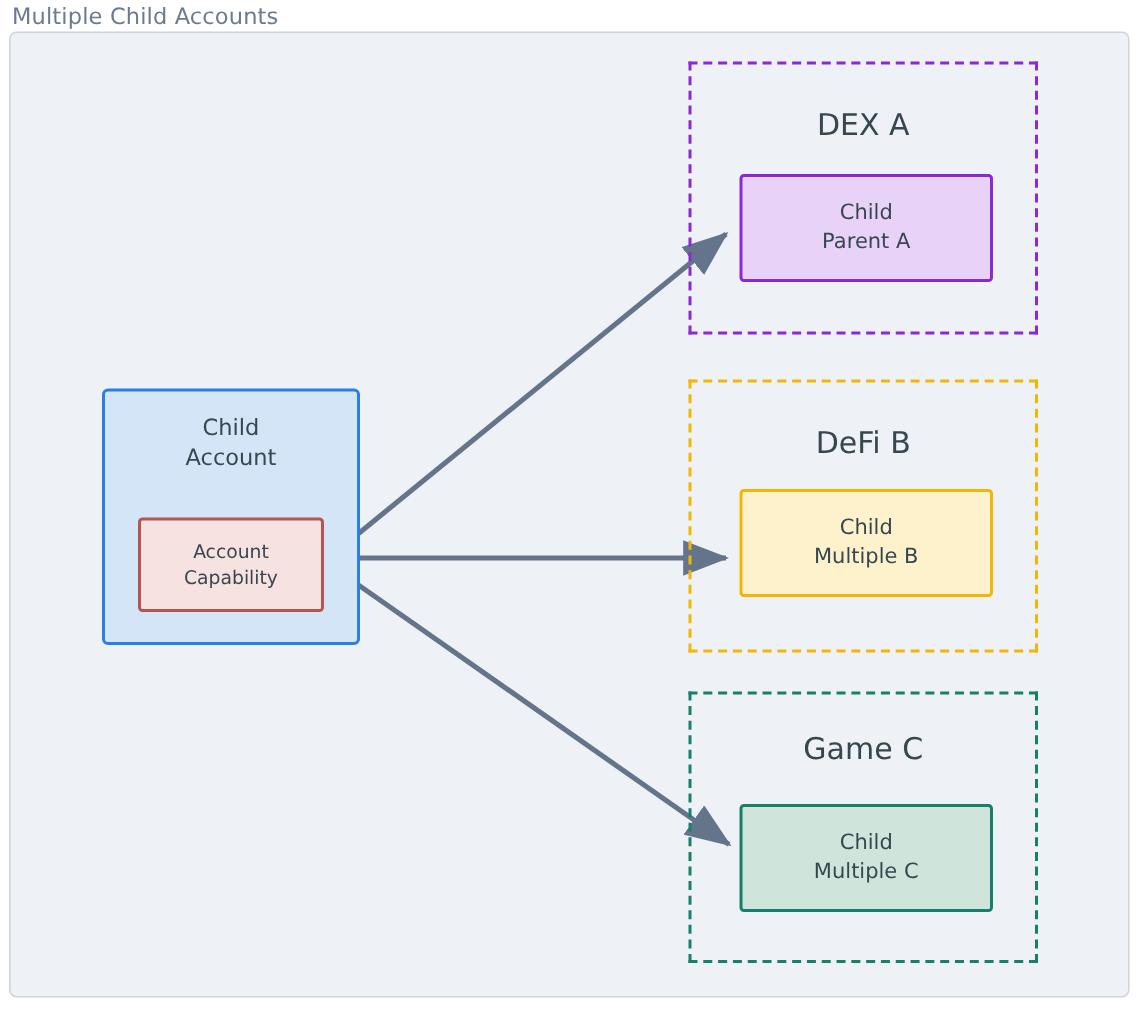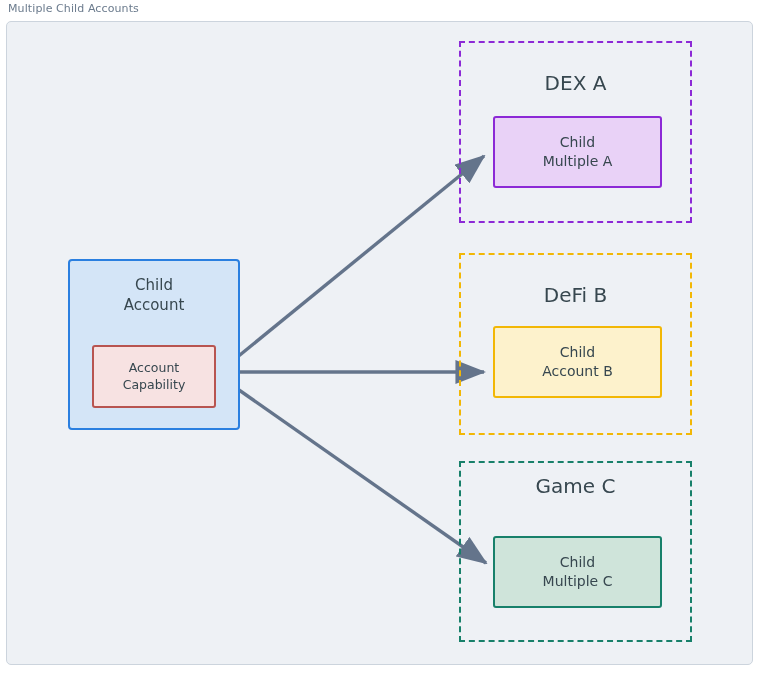--- a/index.html
+++ b/index.html
@@ -13,21 +13,21 @@
     width: 762px;
     height: 678px;
     overflow: hidden;
     background: #ffffff;
   }
   
   #frame-title {
     position: absolute;
     left: 8px;
     top: 2px;
-    font-size: 11px;
+    font-size: 15px;
     color: #6b7b8d;
     letter-spacing: 0.1px;
     white-space: nowrap;
   }
   #frame-box {
     position: absolute;
     left: 6px;
     top: 21px;
     width: 747px;
     height: 644px;
@@ -124,21 +124,21 @@
   #group-defi-b { left: 459px; top: 253px; width: 233px; height: 182px; border-color: #f2b705; }
   #group-defi-b .group-label { top: 28px; text-align: center; }
   #child-account-b {
     left: 493px; top: 326px; width: 169px; height: 72px;
     background: #fdf2cc; border-color: #f2b705;
   }
   #child-account-b .node-line { font-size: 14px; }
 
   
   #group-game-c { left: 459px; top: 461px; width: 233px; height: 181px; border-color: #17806a; }
-  #group-game-c .group-label { top: 11px; }
+  #group-game-c .group-label { top: 24px; }
   #child-account-c {
     left: 493px; top: 536px; width: 169px; height: 72px;
     background: #cfe4da; border-color: #17806a;
   }
   #child-account-c .node-line { font-size: 14px; }
 </style>
 </head>
 <body>
 
 <div id="root">
@@ -164,29 +164,29 @@
   <div id="account-capability">
     <span class="node-line">Account</span>
     <span class="node-line">Capability</span>
   </div>
 
   <div class="group" id="group-dex-a">
     <div class="group-label">DEX A</div>
   </div>
   <div class="node" id="child-account-a">
     <span class="node-line">Child</span>
-    <span class="node-line">Multiple A</span>
+    <span class="node-line">Parent A</span>
   </div>
 
   <div class="group" id="group-defi-b">
     <div class="group-label">DeFi B</div>
   </div>
   <div class="node" id="child-account-b">
     <span class="node-line">Child</span>
-    <span class="node-line">Account B</span>
+    <span class="node-line">Multiple B</span>
   </div>
 
   <div class="group" id="group-game-c">
     <div class="group-label">Game C</div>
   </div>
   <div class="node" id="child-account-c">
     <span class="node-line">Child</span>
     <span class="node-line">Multiple C</span>
   </div>
 

